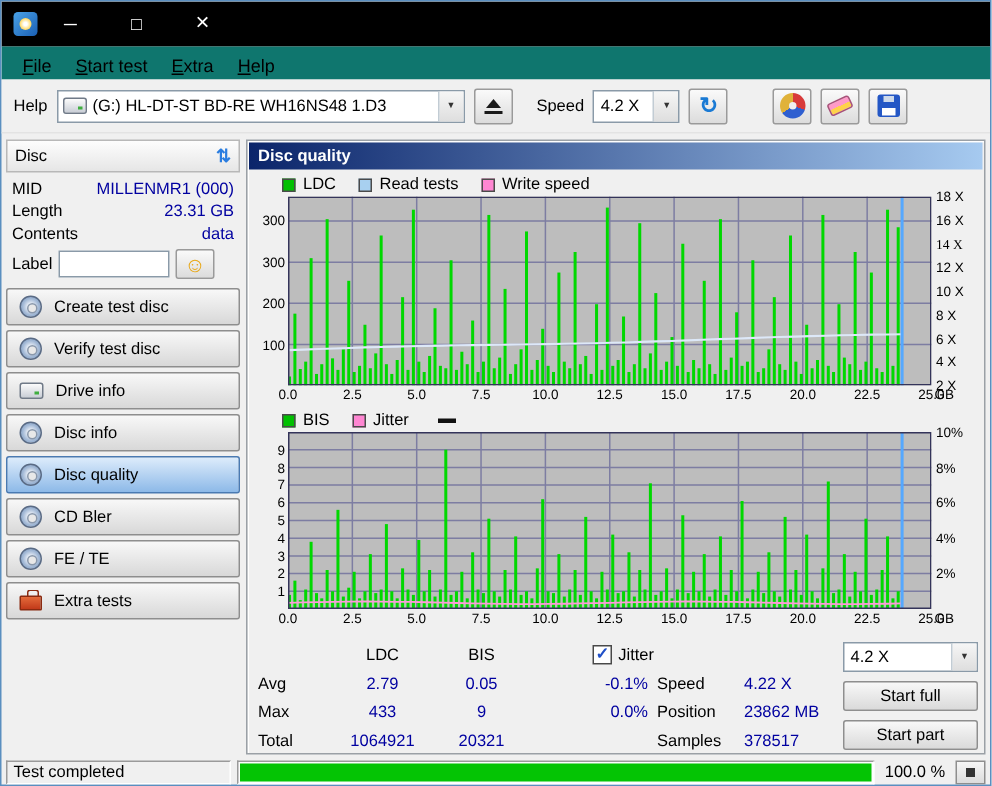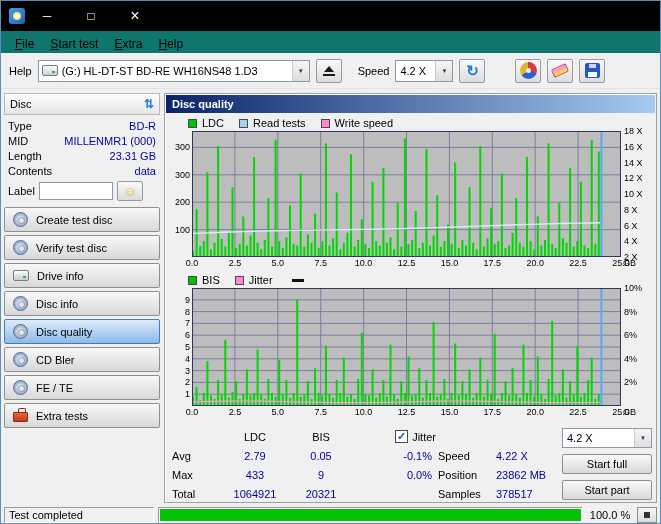--- a/index.html
+++ b/index.html
@@ -163,24 +163,20 @@
     <span class="tb-save"></span>
   </button>
 </div>
 
 <div class="content">
 
   <div class="sidebar">
     <div class="group-header">
       <span class="gh-label">Disc</span>
       <span class="gh-icon">⇅</span>
-    </div>
-    <div class="info-row">
-      <span class="info-label">Type</span>
-      <span class="info-value">BD-R</span>
     </div>
     <div class="info-row">
       <span class="info-label">MID</span>
       <span class="info-value">MILLENMR1 (000)</span>
     </div>
     <div class="info-row">
       <span class="info-label">Length</span>
       <span class="info-value">23.31 GB</span>
     </div>
     <div class="info-row">
@@ -380,21 +376,21 @@
             <rect x="402.3" y="112.9" width="2.0" height="13.1" fill="#00d800"></rect>
             <rect x="405.8" y="20.5" width="2.0" height="105.5" fill="#00d800"></rect>
             <polyline points="0.0,102.4 10.2,102.1 20.5,101.7 30.7,101.3 40.9,101.0 51.2,100.6 61.4,100.3 71.7,100.1 81.9,99.8 92.1,99.6 102.4,99.4 112.6,99.2 122.8,99.1 133.1,98.9 143.3,98.8 153.5,98.7 163.8,98.5 174.0,98.4 184.2,98.2 194.5,98.0 204.7,97.8 215.0,97.5 225.2,97.3 235.4,96.9 245.7,96.6 255.9,96.3 266.1,95.9 276.4,95.5 286.6,95.1 296.8,94.8 307.1,94.4 317.3,94.0 327.6,93.7 337.8,93.4 348.0,93.1 358.3,92.8 368.5,92.5 378.7,92.3 389.0,92.1 399.2,92.0 409.4,91.8" fill="none" stroke="#dde8f8" stroke-width="1.4"></polyline>
             <line x1="409.4" y1="0" x2="409.4" y2="126" stroke="#55a8ff" stroke-width="2"></line>
             <rect x="0.5" y="0.5" width="428" height="125" fill="none" stroke="#34345a" stroke-width="1"></rect>
           </svg>
         </div>
       <div class="yaxis right" id="chart1-yright">
           <div class="ytick" style="top: 0px;">18 X</div>
           <div class="ytick" style="top: 15.75px;">16 X</div>
-          <div class="ytick" style="top: 31.5px;">14 X</div>
+          <div class="ytick" style="top: 31.5px; font-family: Liberation Serif, serif;">14 X</div>
           <div class="ytick" style="top: 47.25px;">12 X</div>
           <div class="ytick" style="top: 63px;">10 X</div>
           <div class="ytick" style="top: 78.75px;">8 X</div>
           <div class="ytick" style="top: 94.5px;">6 X</div>
           <div class="ytick" style="top: 110.25px;">4 X</div>
           <div class="ytick" style="top: 126px;">2 X</div>
         </div>
     </div>
     <div class="xaxis-row">
       <div class="yaxis left"></div>

